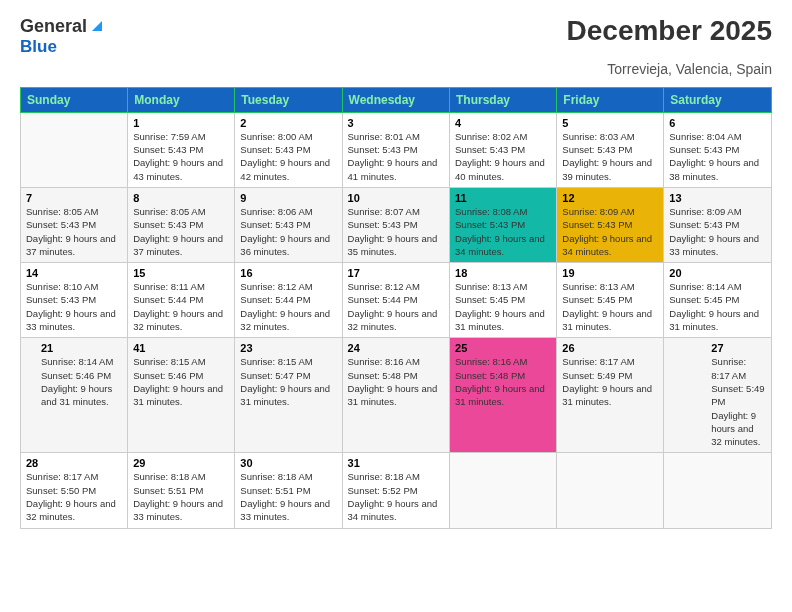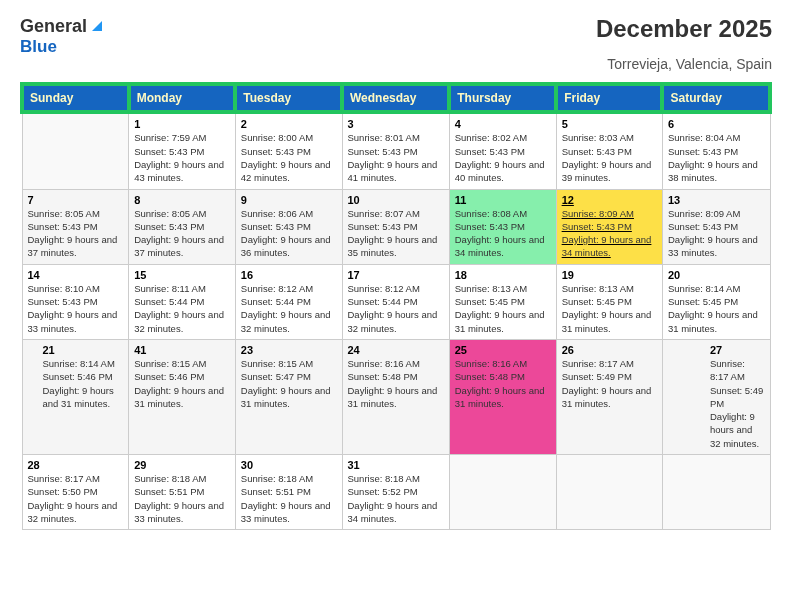--- a/index.html
+++ b/index.html
@@ -29,44 +29,44 @@
       align-items: flex-start;
     }
     .logo-line {
       display: flex;
       align-items: center;
     }
     .title-block {
       text-align: right;
     }
     .month-title {
-      font-size: 24px;
+      font-size: 28px;
       font-weight: bold;
       color: #333;
       line-height: 1.1;
     }
     .location {
       font-size: 14px;
       color: #555;
       margin-top: 14px;
     }
     .calendar {
       width: 100%;
       border-collapse: collapse;
       flex: 1;
       font-size: 10.5px;
     }
     .calendar th {
       background-color: #1565c0;
-      color: #fef9c3;
+      color: #86efac;
       text-align: left;
       padding: 5px 6px;
       font-size: 12px;
       font-weight: bold;
-      border: 4px solid #22c55e;
+      border: 1px solid #22c55e;
     }
     .calendar td {
       border: 1px solid #ccc;
       vertical-align: top;
       padding: 4px 5px;
       width: 108px;
       background: #fff;
     }
     .calendar td.empty {
       background: #f9f9f9;
@@ -179,27 +179,27 @@
         <div class="day-info">
           Sunrise: 8:06 AM<br>Sunset: 5:43 PM<br>Daylight: 9 hours and 36 minutes.
         </div>
       </td>
           <td style="background: rgb(245, 245, 245);">
         <span class="day-num">10</span>
         <div class="day-info">
           Sunrise: 8:07 AM<br>Sunset: 5:43 PM<br>Daylight: 9 hours and 35 minutes.
         </div>
       </td>
-          <td style="background: #86efac;">
+          <td style="background: #14b8a6;">
         <span class="day-num">11</span>
         <div class="day-info">
           Sunrise: 8:08 AM<br>Sunset: 5:43 PM<br>Daylight: 9 hours and 34 minutes.
         </div>
       </td>
-          <td style="background: #fde047; text-decoration: underline;">
+          <td style="background: #eab308;">
         <span class="day-num">12</span>
         <div class="day-info">
           Sunrise: 8:09 AM<br>Sunset: 5:43 PM<br>Daylight: 9 hours and 34 minutes.
         </div>
       </td>
           <td style="background: rgb(245, 245, 245);">
         <span class="day-num">13</span>
         <div class="day-info">
           Sunrise: 8:09 AM<br>Sunset: 5:43 PM<br>Daylight: 9 hours and 33 minutes.
         </div>

